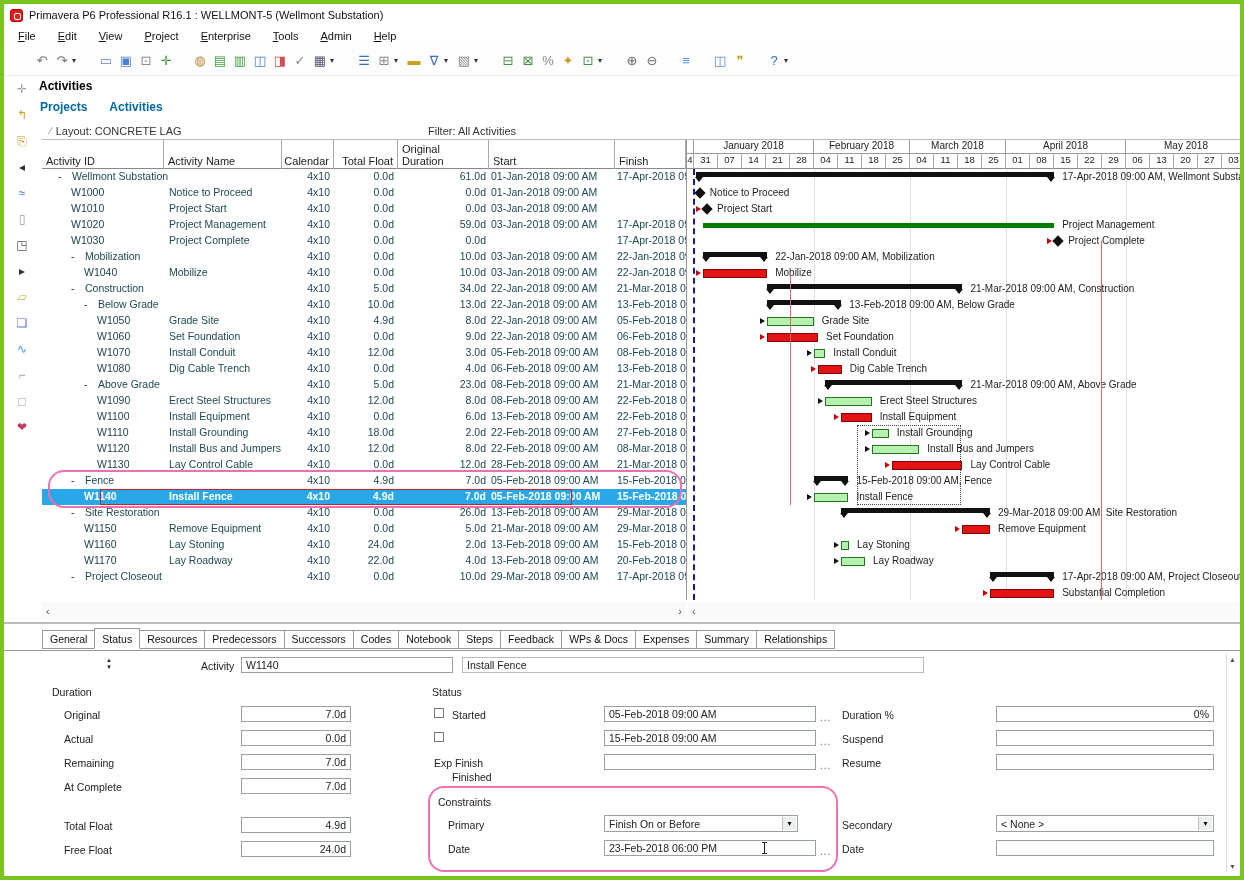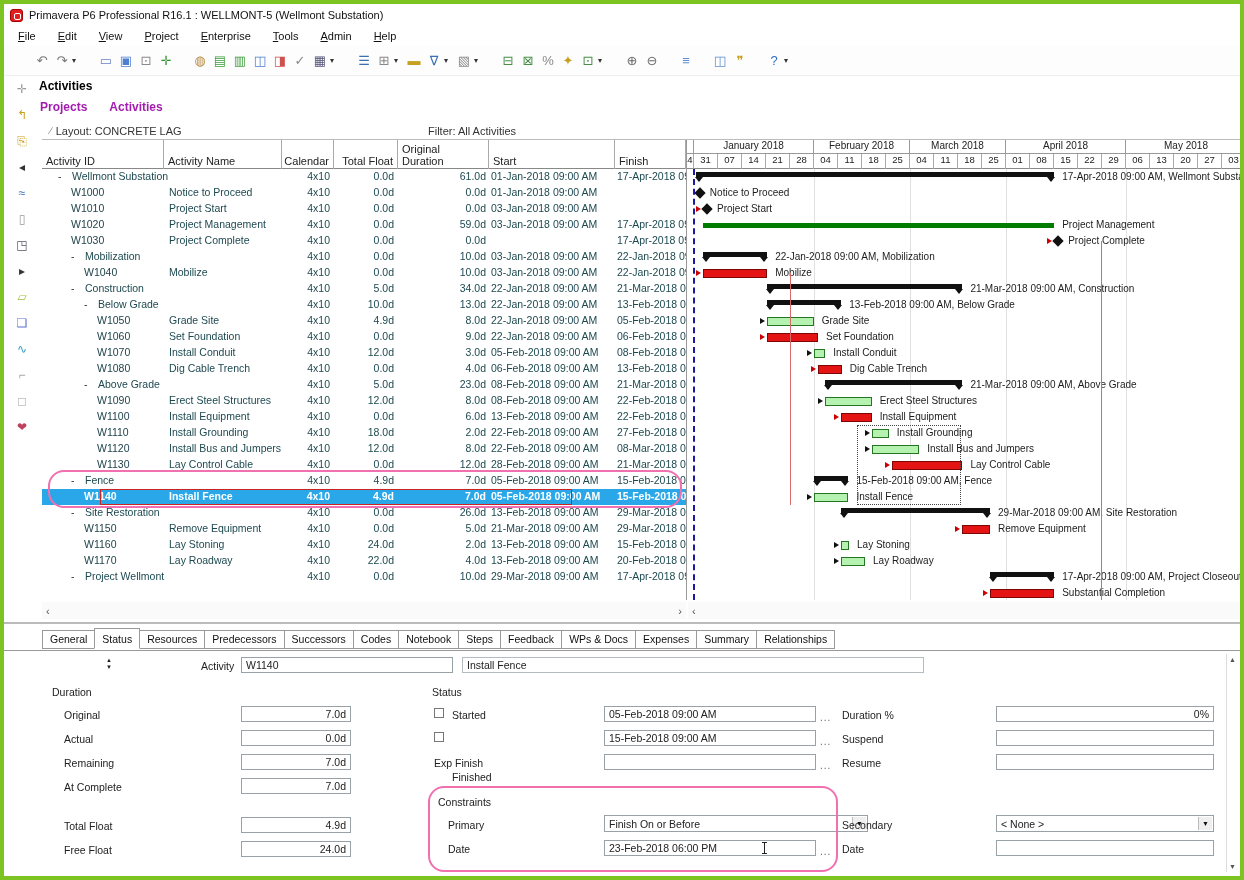--- a/index.html
+++ b/index.html
@@ -18,21 +18,21 @@
   .menubar { position:absolute; left:0; top:22px; right:0; height:20px; display:flex; align-items:center; gap:22px; padding-left:14px; background:#fff; }
   .menu-item { cursor:default; color:#111; }
   .menu-item:first-letter { text-decoration: underline; }
   .toolbar { position:absolute; left:0; top:42px; right:0; height:30px; display:flex; align-items:center; padding-left:28px; background:#fdfdfd; border-bottom:1px solid #eee; }
   .tb-icon { display:inline-block; width:20px; text-align:center; font-size:13px; color:#567; cursor:default; }
   .tb-dd { font-size:8px; color:#333; width:8px; margin-right:2px; cursor:default;}
   .tb-sep { display:inline-block; width:14px; }
   
   .page-heading { position:absolute; left:35px; top:75px; font-weight:bold; font-size:12px; color:#000; }
   .view-tabs { position:absolute; left:36px; top:96px; display:flex; gap:22px; }
-  .view-tab { font-weight:bold; font-size:12px; color:#a21caf; cursor:default; }
+  .view-tab { font-weight:bold; font-size:12px; color:#0369a1; cursor:default; }
   
   .rail { position:absolute; left:0; top:74px; width:36px; bottom:260px; display:flex; flex-direction:column; align-items:center; gap:10px; padding-top:4px; }
   .rail-icon { font-size:12px; width:18px; height:16px; text-align:center; cursor:default; }
   
   .main { position:absolute; left:38px; top:118px; right:0; height:498px; }
   .layoutbar { position:absolute; left:0; top:0; width:644px; height:17px; display:flex; align-items:center; padding-left:8px; color:#333; }
   .layout-icon { color:#888; margin-right:4px; font-size:10px;}
   .filterbar { position:absolute; left:386px; top:0; height:17px; display:flex; align-items:center; color:#333; }
   .grid { position:absolute; left:0; top:17px; right:0; bottom:20px; border-top:1px solid #bbb; }
   .thead { position:absolute; left:0; top:0; width:644px; height:29px; border-bottom:1px solid #888; }
@@ -433,21 +433,21 @@
             <span class="idc" style="left: 42px;">W1170</span>
             <span style="left: 127px;">Lay Roadway</span>
             <span class="cal">4x10</span>
             <span class="tf">22.0d</span>
             <span class="od">4.0d</span>
             <span class="st">13-Feb-2018 09:00 AM</span>
             <span class="fin">20-Feb-2018 09:00 AM</span>
           </div>
           <div class="trow" style="top: 400px;">
             <span class="exp" style="left: 29px;">-</span>
-            <span class="grpname" style="left: 43px;">Project Wellmont</span>
+            <span class="grpname" style="left: 43px;">Project Closeout</span>
             <span class="cal">4x10</span>
             <span class="tf">0.0d</span>
             <span class="od">10.0d</span>
             <span class="st">29-Mar-2018 09:00 AM</span>
             <span class="fin">17-Apr-2018 09:00 AM</span>
           </div>
           <div class="trow" style="top: 429px;">
             <span class="idc" style="left: 42px;">W1180</span>
             <span style="left: 127px;">Substantial Completion</span>
             <span class="cal">4x10</span>
@@ -690,21 +690,21 @@
     <div class="dcheck" style="left:430px; top:108px;"></div>
     <div class="dlabel" style="left:448px; top:109px;margin-top:38px;">Finished</div>
     <div class="dfield" style="left:600px; top:106px; width:212px;">15-Feb-2018 09:00 AM</div>
     <div class="ddots" style="left:816px; top:112px;">...</div>
     <div class="dlabel" style="left:430px; top:133px;">Exp Finish</div>
     <div class="dfield" style="left:600px; top:130px; width:212px;"></div>
     <div class="ddots" style="left:816px; top:136px;">...</div>
 
     <div class="dlabel" style="left:434px; top:172px;">Constraints</div>
     <div class="dlabel" style="left:444px; top:195px;">Primary</div>
-    <div class="ddrop" style="left:600px; top:191px; width:264px;">
+    <div class="ddrop" style="left:600px; top:191px; width:194px;">
       <span>Finish On or Before</span>
       <span class="arr">▼</span>
     </div>
     <div class="dlabel" style="left:444px; top:219px;">Date</div>
     <div class="dfield" style="left:600px; top:216px; width:212px;">23-Feb-2018 06:00 PM</div>
     <div class="ibeam" style="left:760px; top:218px;"></div>
     <div class="ddots" style="left:816px; top:222px;">...</div>
 
     <div class="overlay pink-round" style="left:424px; top:162px; width:410px; height:86px;"></div>
 

